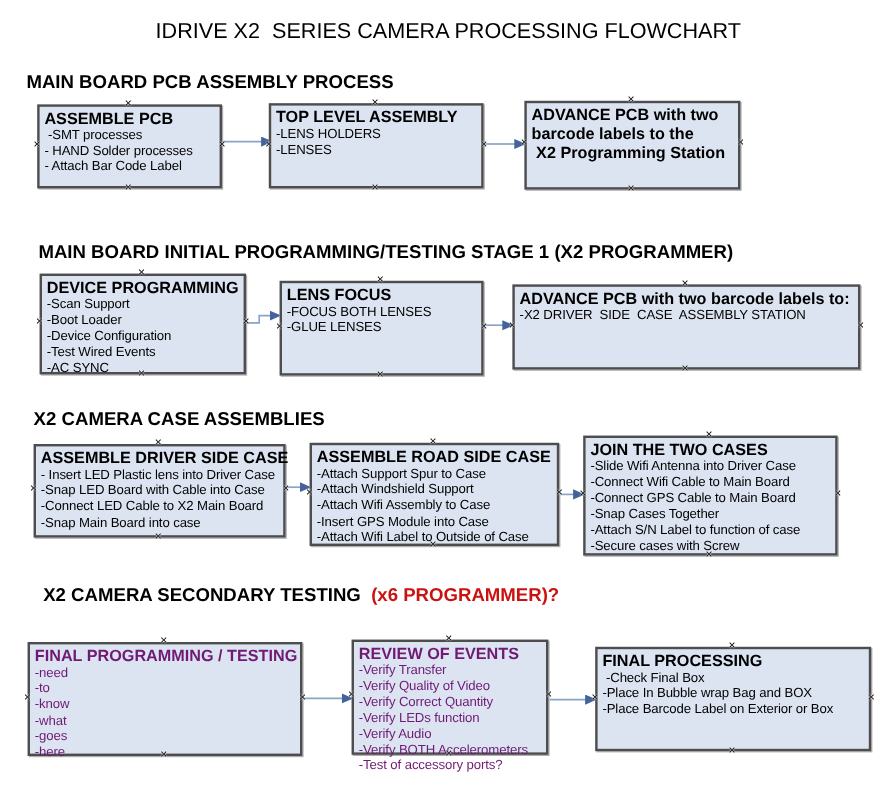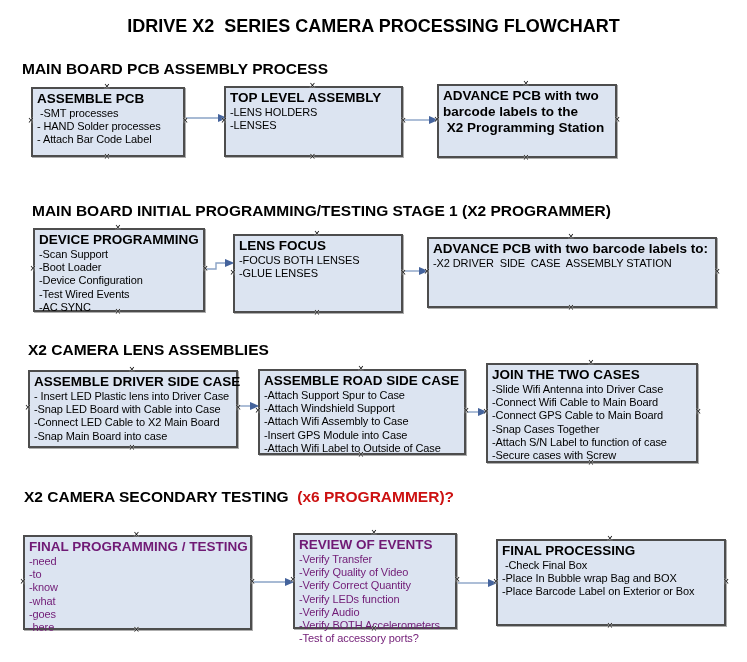--- a/index.html
+++ b/index.html
@@ -3,21 +3,21 @@
 <meta charset="utf-8">
 <style>
   html,body{margin:0;padding:0;}
   body{
     width:747px;height:662px;position:relative;background:#ffffff;
     font-family:"Liberation Sans", sans-serif;color:#000;overflow:hidden;
   }
   #arrow-layer{position:absolute;left:0;top:0;width:747px;height:662px;z-index:1;}
   .main-title{
     position:absolute;top:16px;left:0;width:747px;text-align:center;
-    font-size:18px;font-weight:bold;white-space:pre;letter-spacing:0;
+    font-size:18px;font-weight:normal;white-space:pre;letter-spacing:0;
   }
   .section-header{
     position:absolute;font-size:15.5px;font-weight:bold;white-space:pre;z-index:2;
   }
   .section-header .red-part{color:#cc1111;}
   .flow-box{
     position:absolute;background:#dce4f1;border:2px solid #4d4d4d;
     box-shadow:1px 1px 0 #aeaeae;padding:2px 4px;z-index:2;box-sizing:border-box;
   }
   .box-title{
@@ -53,22 +53,22 @@
   <path d="M239,406 L251,406" fill="none" stroke="#8aa3c6" stroke-width="1.4" marker-end="url(#ah)"></path>
   <path d="M467,412 L479,412" fill="none" stroke="#8aa3c6" stroke-width="1.4" marker-end="url(#ah)"></path>
   <path d="M253,582 L286,582" fill="none" stroke="#8aa3c6" stroke-width="1.4" marker-end="url(#ah)"></path>
   <path d="M458,583 L489,583" fill="none" stroke="#8aa3c6" stroke-width="1.4" marker-end="url(#ah)"></path>
 </svg>
 
 <div class="main-title">IDRIVE X2  SERIES CAMERA PROCESSING FLOWCHART</div>
 
 <div class="section-header" style="left:22px;top:60px">MAIN BOARD PCB ASSEMBLY PROCESS</div>
 <div class="section-header" style="left:32px;top:202px">MAIN BOARD INITIAL PROGRAMMING/TESTING STAGE 1 (X2 PROGRAMMER)</div>
-<div class="section-header" style="left:28px;top:341px">X2 CAMERA LENS ASSEMBLIES</div>
-<div class="section-header" style="left:24px;top:488px"><span>X2 CAMERA SECONDARY TESTING  </span><span class="red-part">(x6 PROGRAMMER)?</span></div>
+<div class="section-header" style="left:28px;top:341px">X2 CAMERA CASE ASSEMBLIES</div>
+<div class="section-header" style="left:36px;top:488px"><span>X2 CAMERA SECONDARY TESTING  </span><span class="red-part">(x6 PROGRAMMER)?</span></div>
 
 <div class="flow-box" style="left:31px;top:87px;width:154px;height:70px">
   <div class="box-title">ASSEMBLE PCB</div>
   <div class="box-items">
       <div class="box-item"> -SMT processes</div>
       <div class="box-item">- HAND Solder processes</div>
       <div class="box-item">- Attach Bar Code Label</div>
     </div>
 <span class="handle h-top">×</span>
     <span class="handle h-bottom">×</span>

